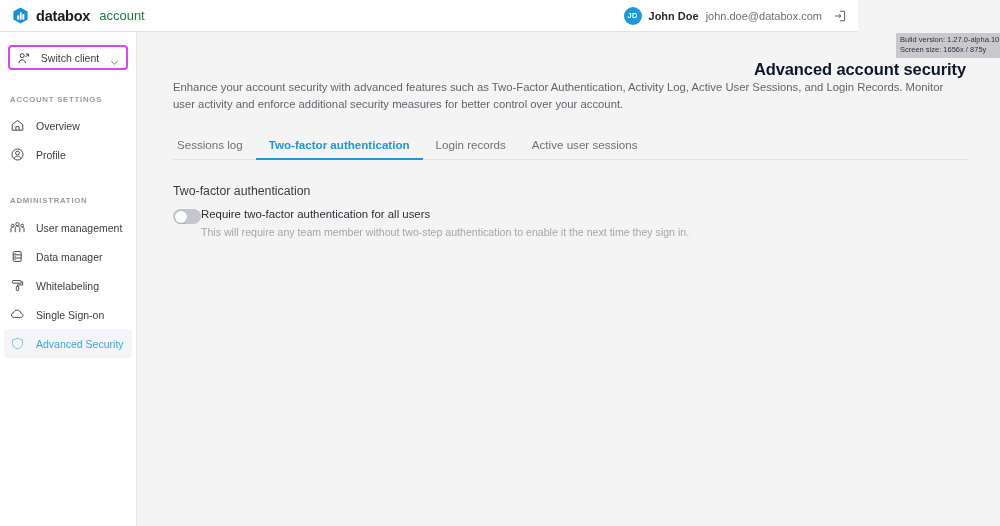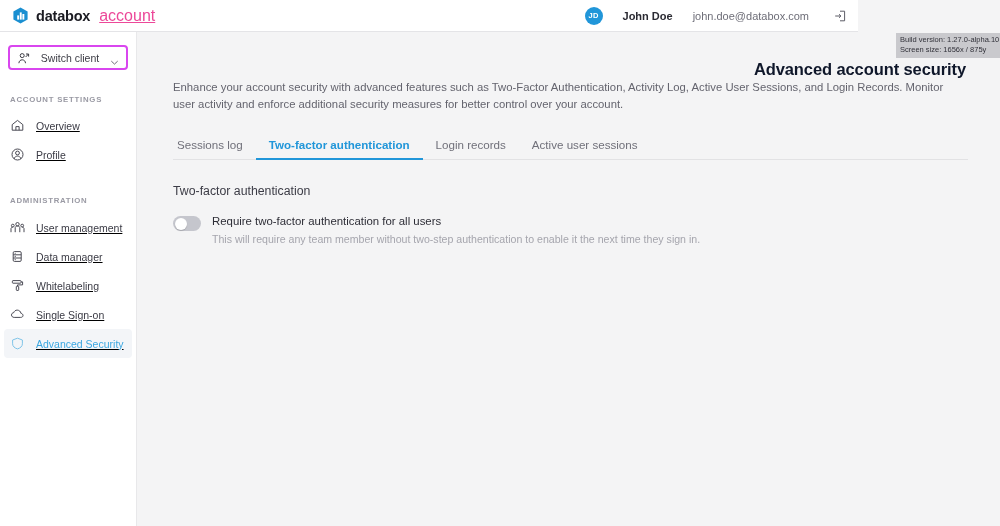--- a/index.html
+++ b/index.html
@@ -13,24 +13,24 @@
 
   
   .topbar {
     position: absolute; top:0; left:0; width:858px; height:32px;
     background:#ffffff; border-bottom:1px solid #e4e4e7;
     display:flex; align-items:center;
   }
   .brand { display:flex; align-items:center; gap:7px; padding-left:12px; }
   .logo-mark { width:17px; height:17px; position:relative; display:block; }
   .brand-name { font-size:14.5px; font-weight:bold; color:#1b1b22; letter-spacing:-0.2px; }
-  .brand-sub { font-size:16px; color:#ec4899; margin-left:2px;text-decoration:underline; }
+  .brand-sub { font-size:13px; color:#15803d; margin-left:2px; }
 
   .topbar-right {
-    margin-left:auto; display:flex; align-items:center; gap:20px; padding-right:11px;
+    margin-left:auto; display:flex; align-items:center; gap:7px; padding-right:11px;
   }
   .avatar {
     width:18px; height:18px; border-radius:50%; background:#2196d9;
     color:#fff; font-size:7.5px; font-weight:bold; letter-spacing:.2px;
     display:flex; align-items:center; justify-content:center;
   }
   .user-name { font-size:11px; font-weight:bold; color:#2b2b33; }
   .user-email { font-size:11px; color:#6e6e78; }
   .signout-icon { width:14px; height:14px; display:block; margin-left:4px; cursor:pointer; }
 
@@ -58,21 +58,21 @@
 
   .nav-section-title {
     font-size:7.8px; font-weight:bold; letter-spacing:.75px;
     color:#9a9aa4; text-transform:uppercase; padding:0 0 0 10px;
   }
   .nav-group-1 { margin-top:25px; }
   .nav-group-2 { margin-top:27px; }
   .nav-item {
     display:flex; align-items:center; gap:11px;
     height:29px; margin:0 4px; padding-left:6px;
-    border-radius:4px; cursor:pointer;text-decoration:underline;
+    border-radius:4px; cursor:pointer;
   }
   .nav-item + .nav-item { margin-top:0; }
   .nav-item .ni-label { font-size:10.5px; color:#3a3a44; }
   .nav-icon { width:15px; height:15px; display:block; flex:none; }
   .nav-item.active { background:#f3f5f8; }
   .nav-item.active .ni-label { color:#3ba7e0; }
   .nav-list { margin-top:7px; }
   .nav-list-2 { margin-top:8px; }
 
   
@@ -99,21 +99,21 @@
   .tab.active {
     color:#2196d9; font-weight:bold;
   }
   .tab.active::after {
     content:""; position:absolute; left:0; right:0; bottom:-1px;
     height:2px; background:#2196d9;
   }
 
   .section-title { margin-top:24px; font-size:12.3px; color:#3c3c46; }
 
-  .toggle-row { margin-top:17px; display:flex; align-items:flex-start; gap:11px; }
+  .toggle-row { margin-top:10px; display:flex; align-items:flex-start; }
   .toggle {
     width:28px; height:15px; border-radius:8px; background:#c5c6cd;
     position:relative; flex:none; cursor:pointer; margin-top:1px;
   }
   .toggle .knob {
     position:absolute; top:1.5px; left:1.5px;
     width:12px; height:12px; border-radius:50%; background:#ffffff;
     box-shadow:0 1px 1px rgba(0,0,0,.16);
   }
   .toggle-texts { padding-top:0px; }

